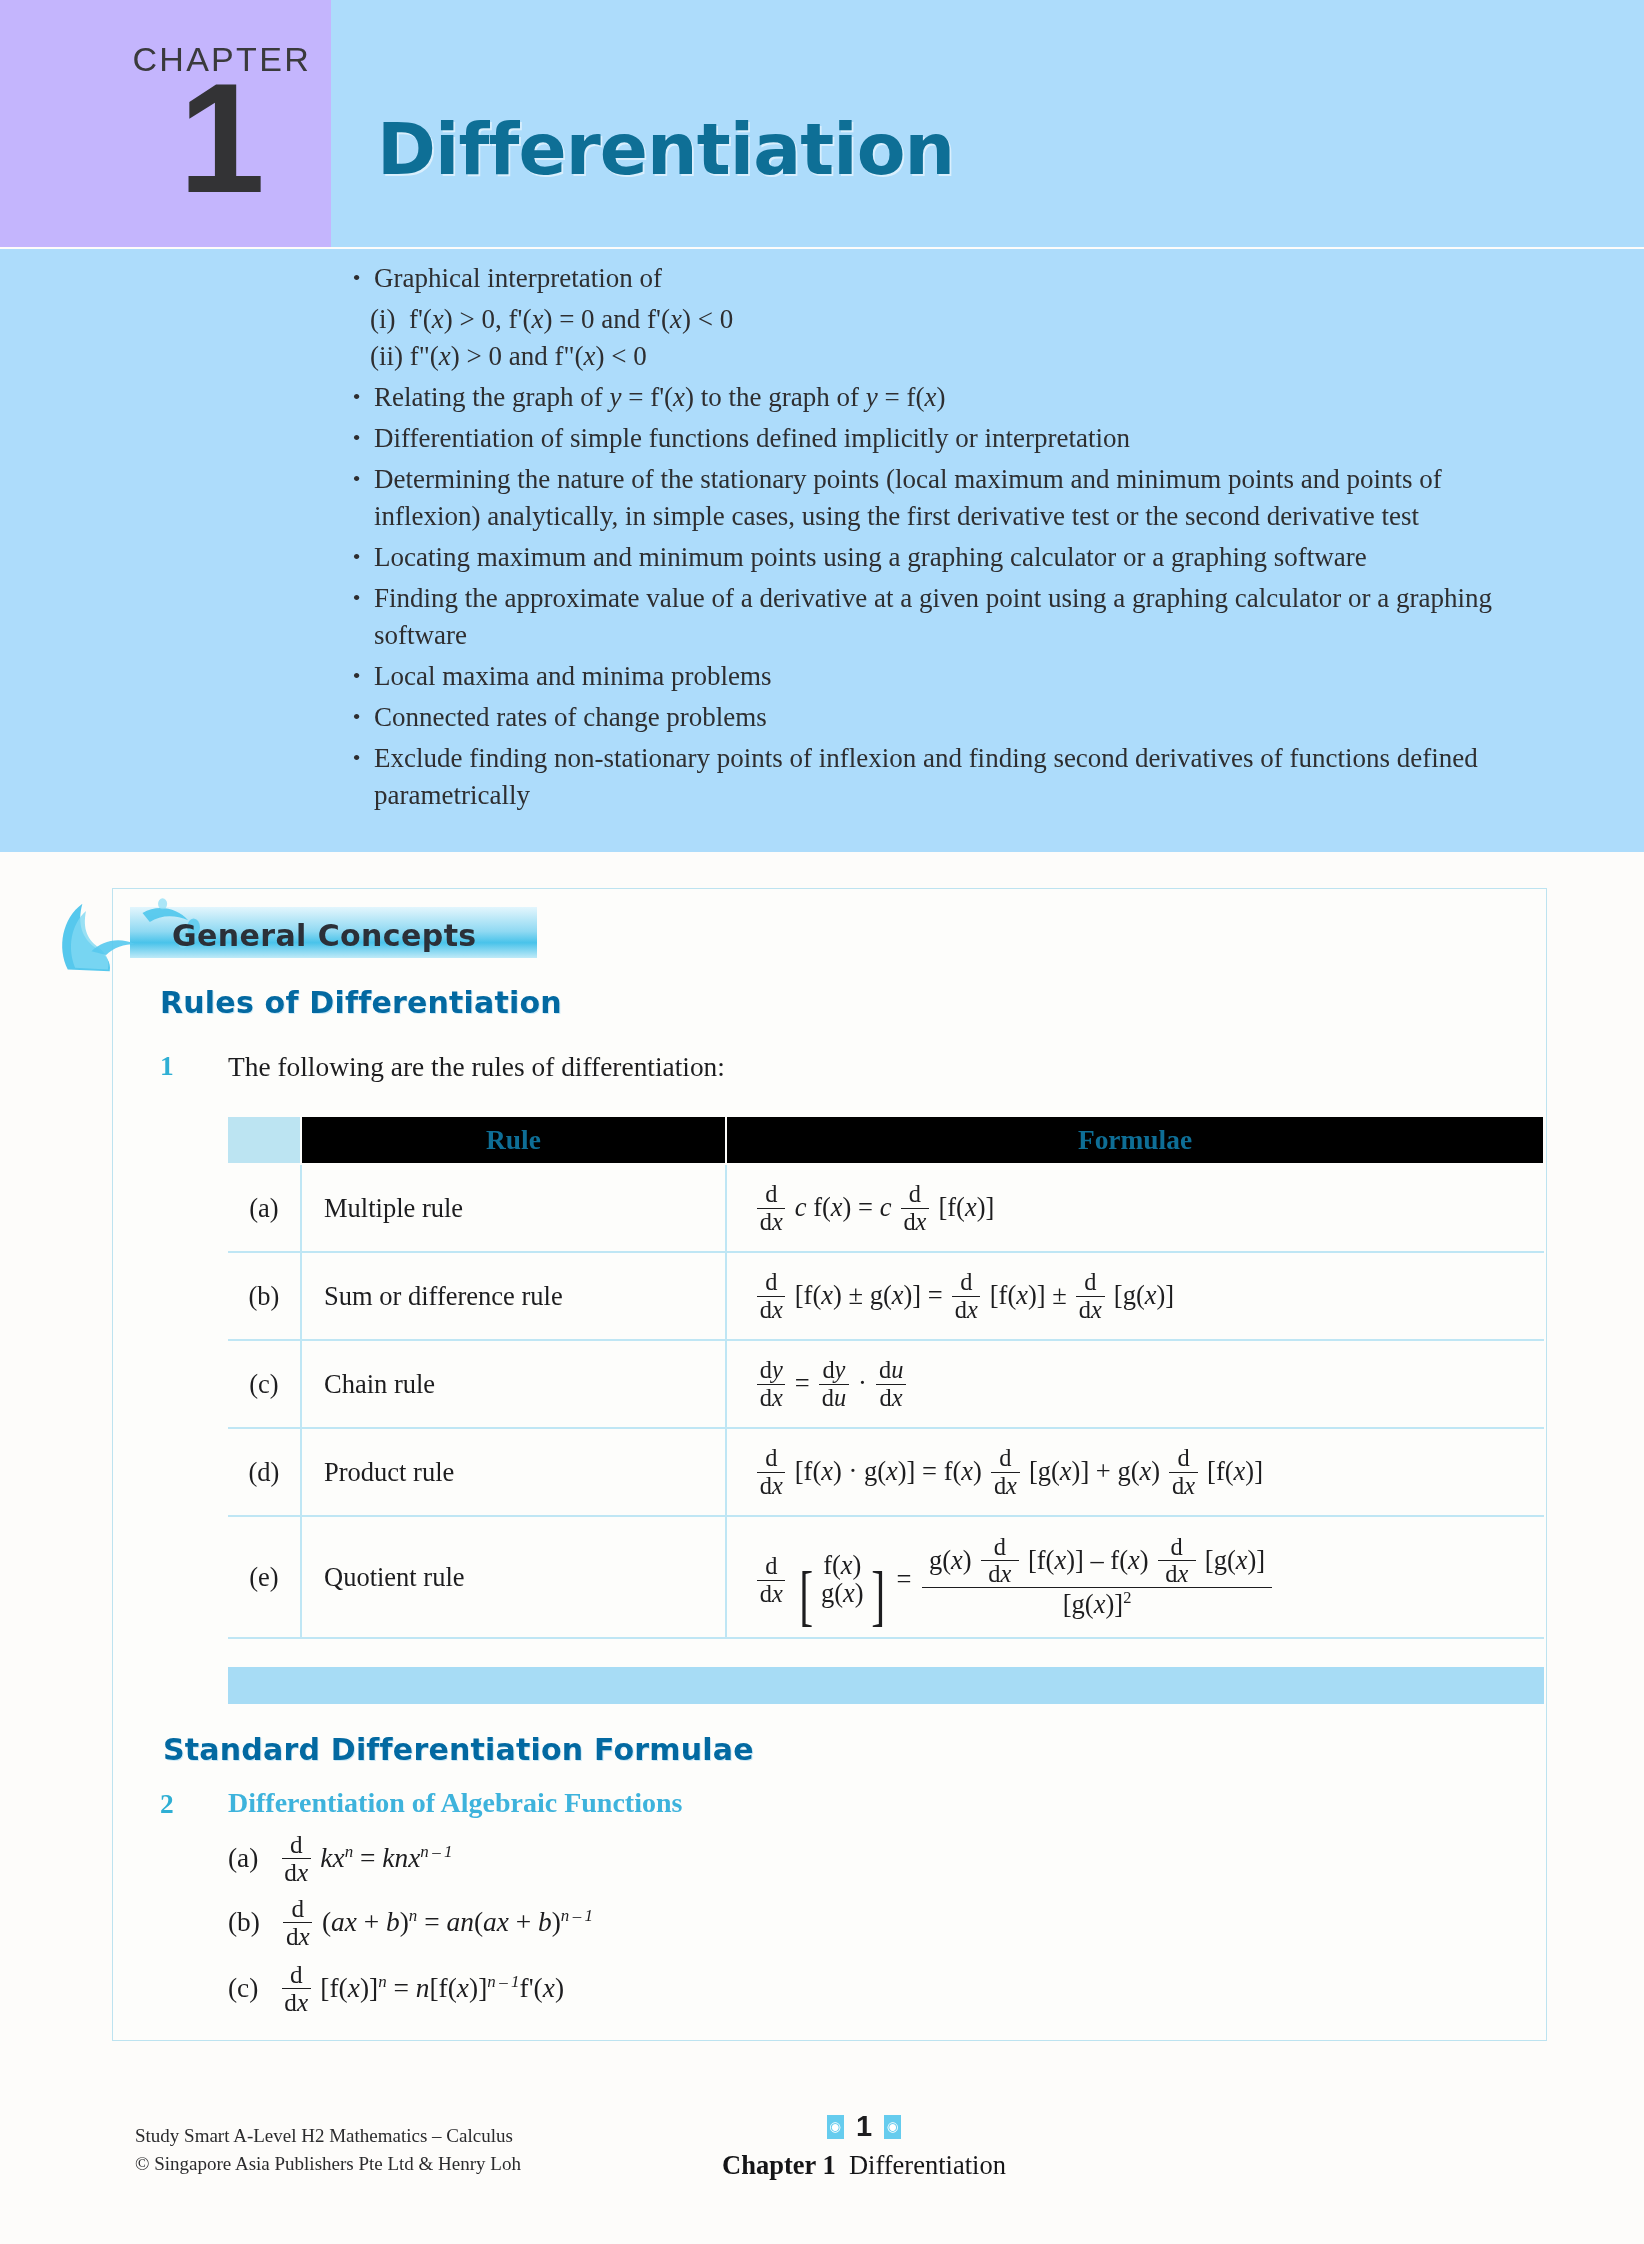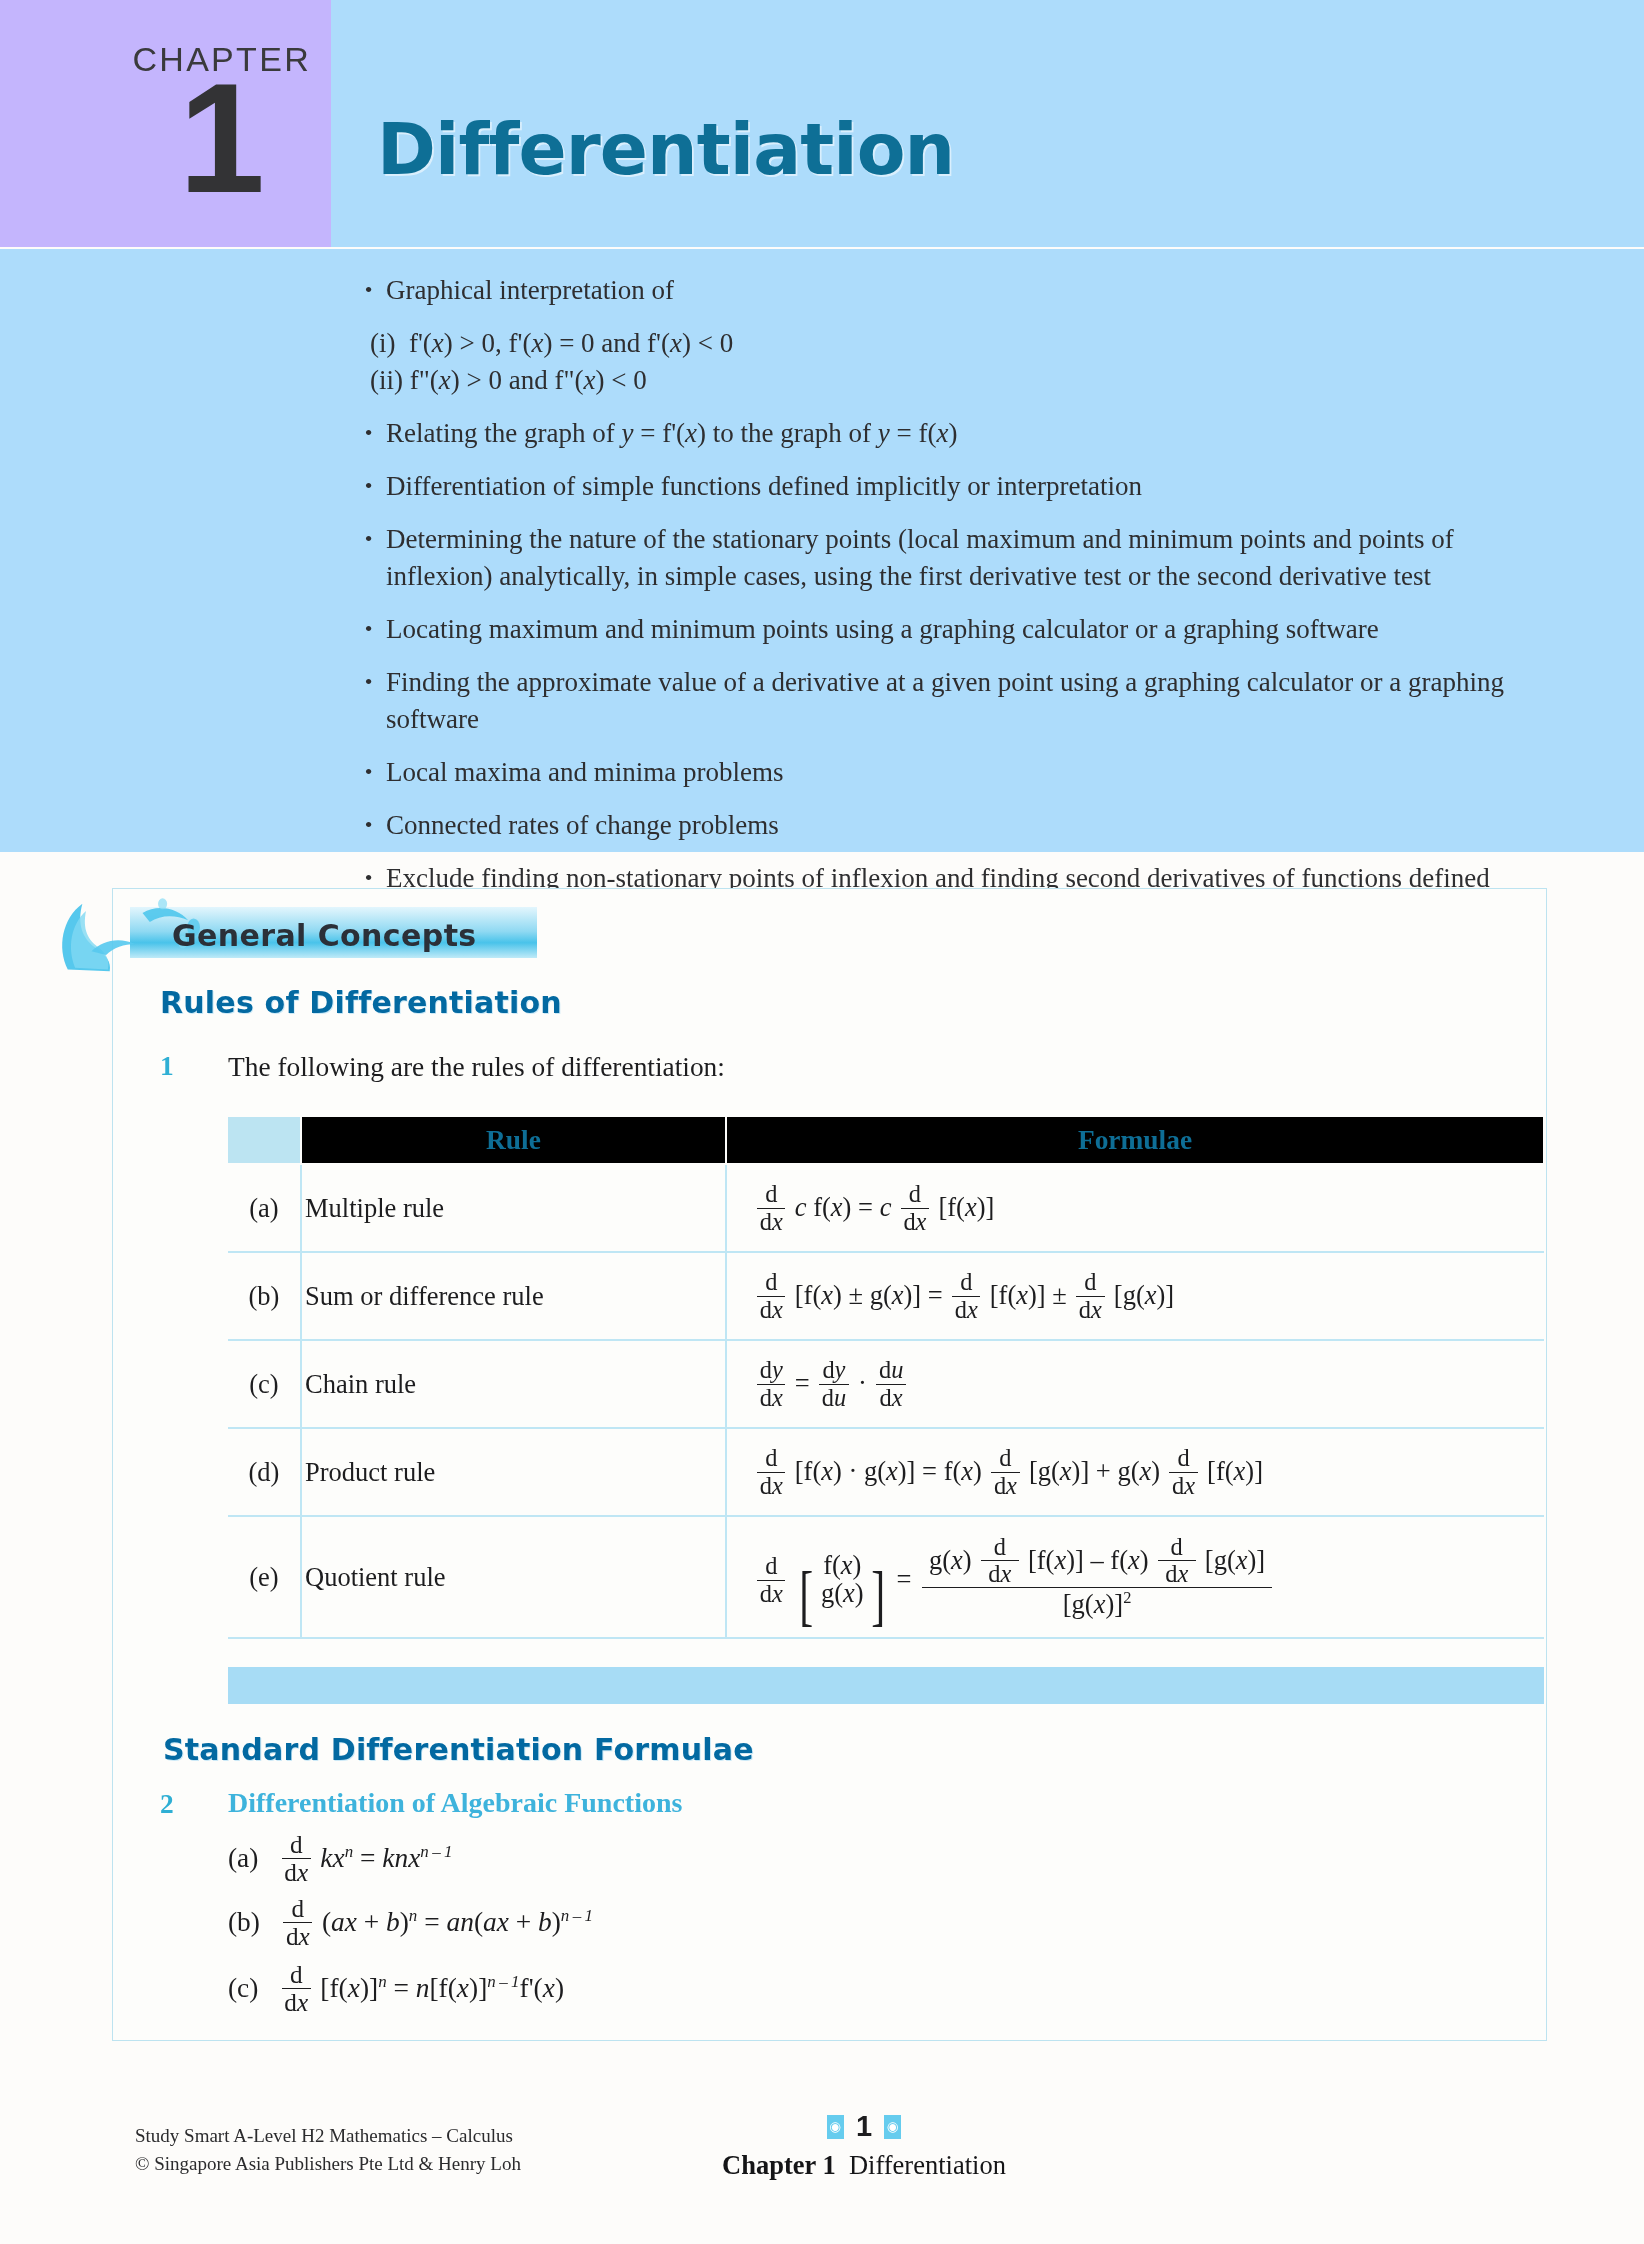--- a/index.html
+++ b/index.html
@@ -49,21 +49,21 @@
   
   .syllabus-band{
     position:absolute;left:0;top:249px;width:1645px;height:603px;
     background:#ADDCFB;
   }
   .syllabus-list{
     position:absolute;left:345px;top:256px;width:1206px;
     font-size:27px;line-height:37px;color:#2e2e30;
   }
   .syllabus-list .bullet-row{
-    position:relative;padding-left:25px;margin:16px;
+    position:relative;padding-left:25px;margin:4px;
   }
   .syllabus-list .bullet-row:before{
     content:"\2022";
     position:absolute;left:3.7px;top:-0.9px;font-size:22px;
   }
   .syllabus-list .sub-row{
     position:relative;padding-left:25px;margin:0;
   }
   .ital{font-style:italic;}
 
@@ -136,21 +136,21 @@
   }
   .rules-table th.blank{background:#BCE4F2;}
   .rules-table td{
     border-right:2.7px solid #BFE6F4;
     border-bottom:2.7px solid #BFE6F4;
     background:#fdfdfb;
     font-size:26.5px;color:#1d1d1f;
     vertical-align:middle;
   }
   .rules-table td.lbl{text-align:center;width:73px;border-right:2.7px solid #BFE6F4;}
-  .rules-table td.nameCell{padding-left:3px;}
+  .rules-table td.nameCell{padding-left:22px;}
   .rules-table td.formCell{padding-left:27.4px;border-right:none;}
   .rules-table tr td:first-child{border-left:none;}
   .table-footbar{
     position:absolute;left:228px;top:1667px;width:1316px;height:37px;
     background:#A7DCF5;
   }
 
   
   .frac{
     display:inline-block;vertical-align:-0.52em;text-align:center;

